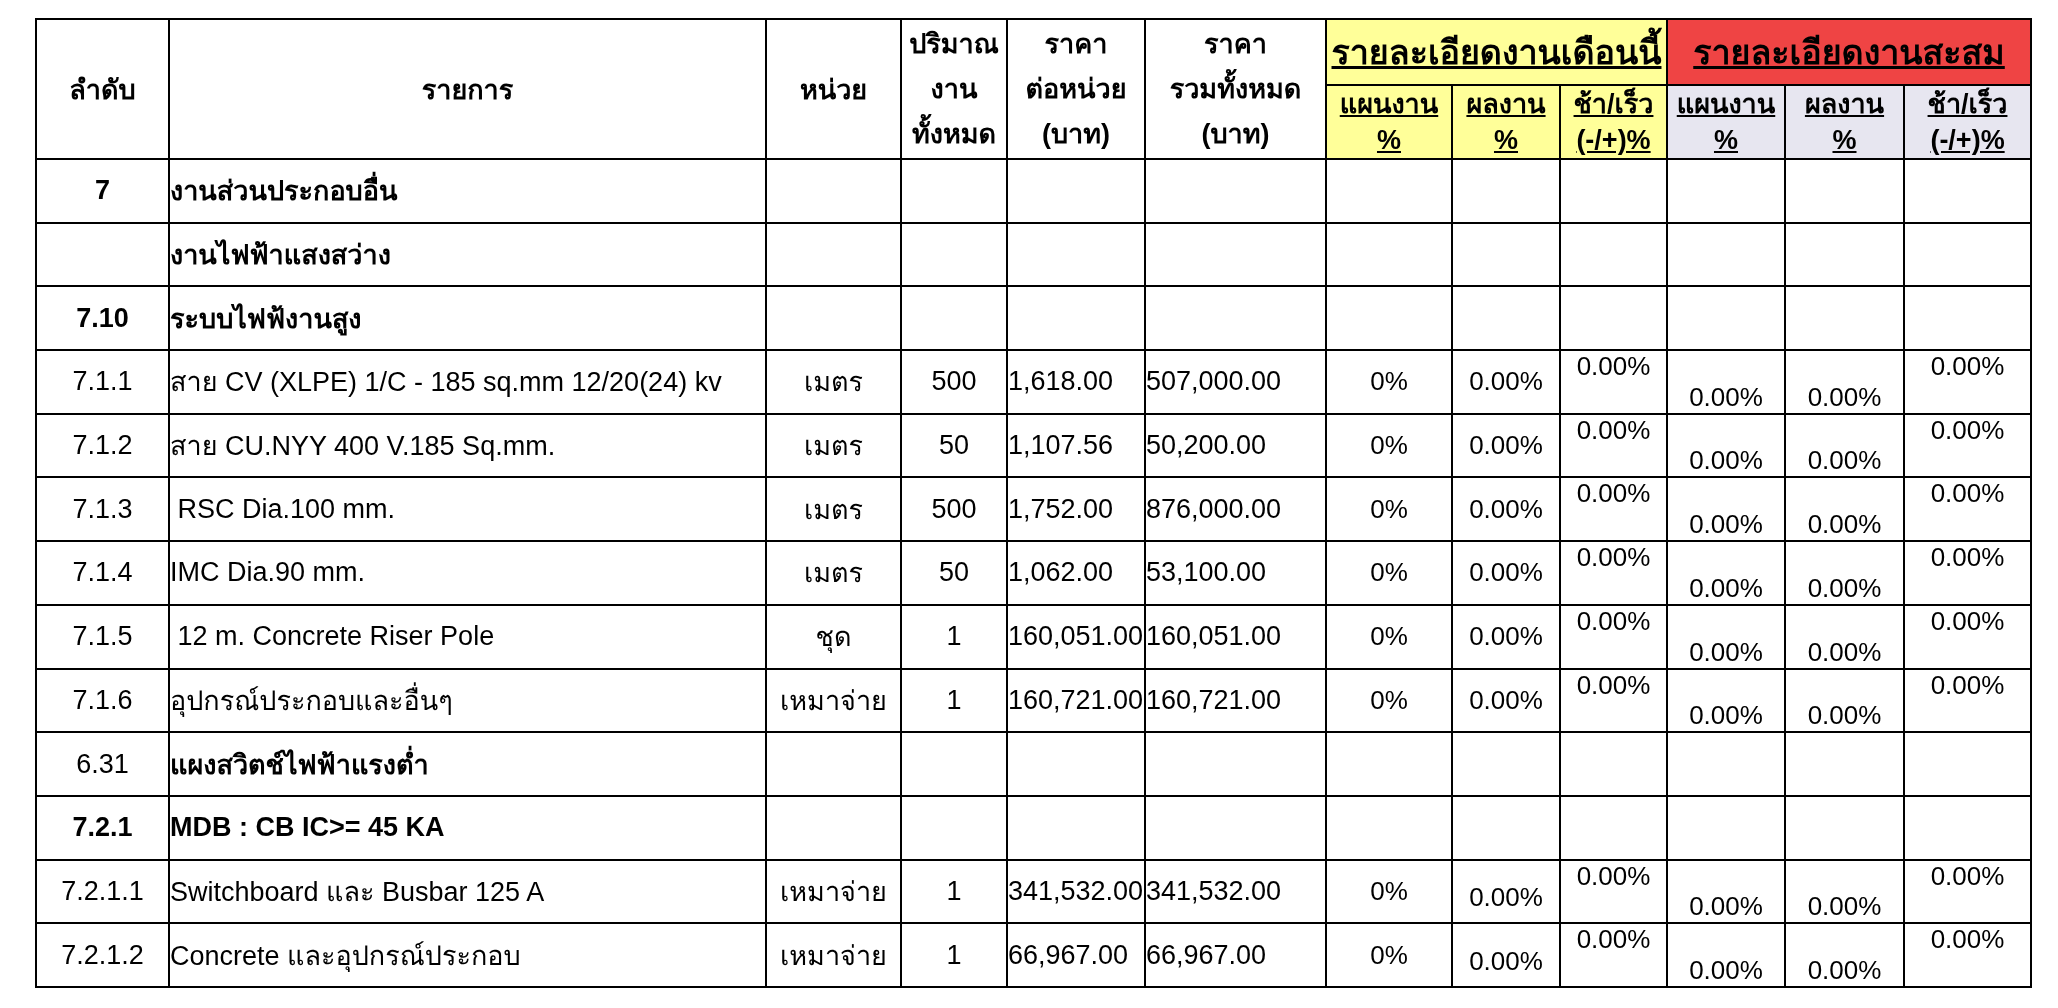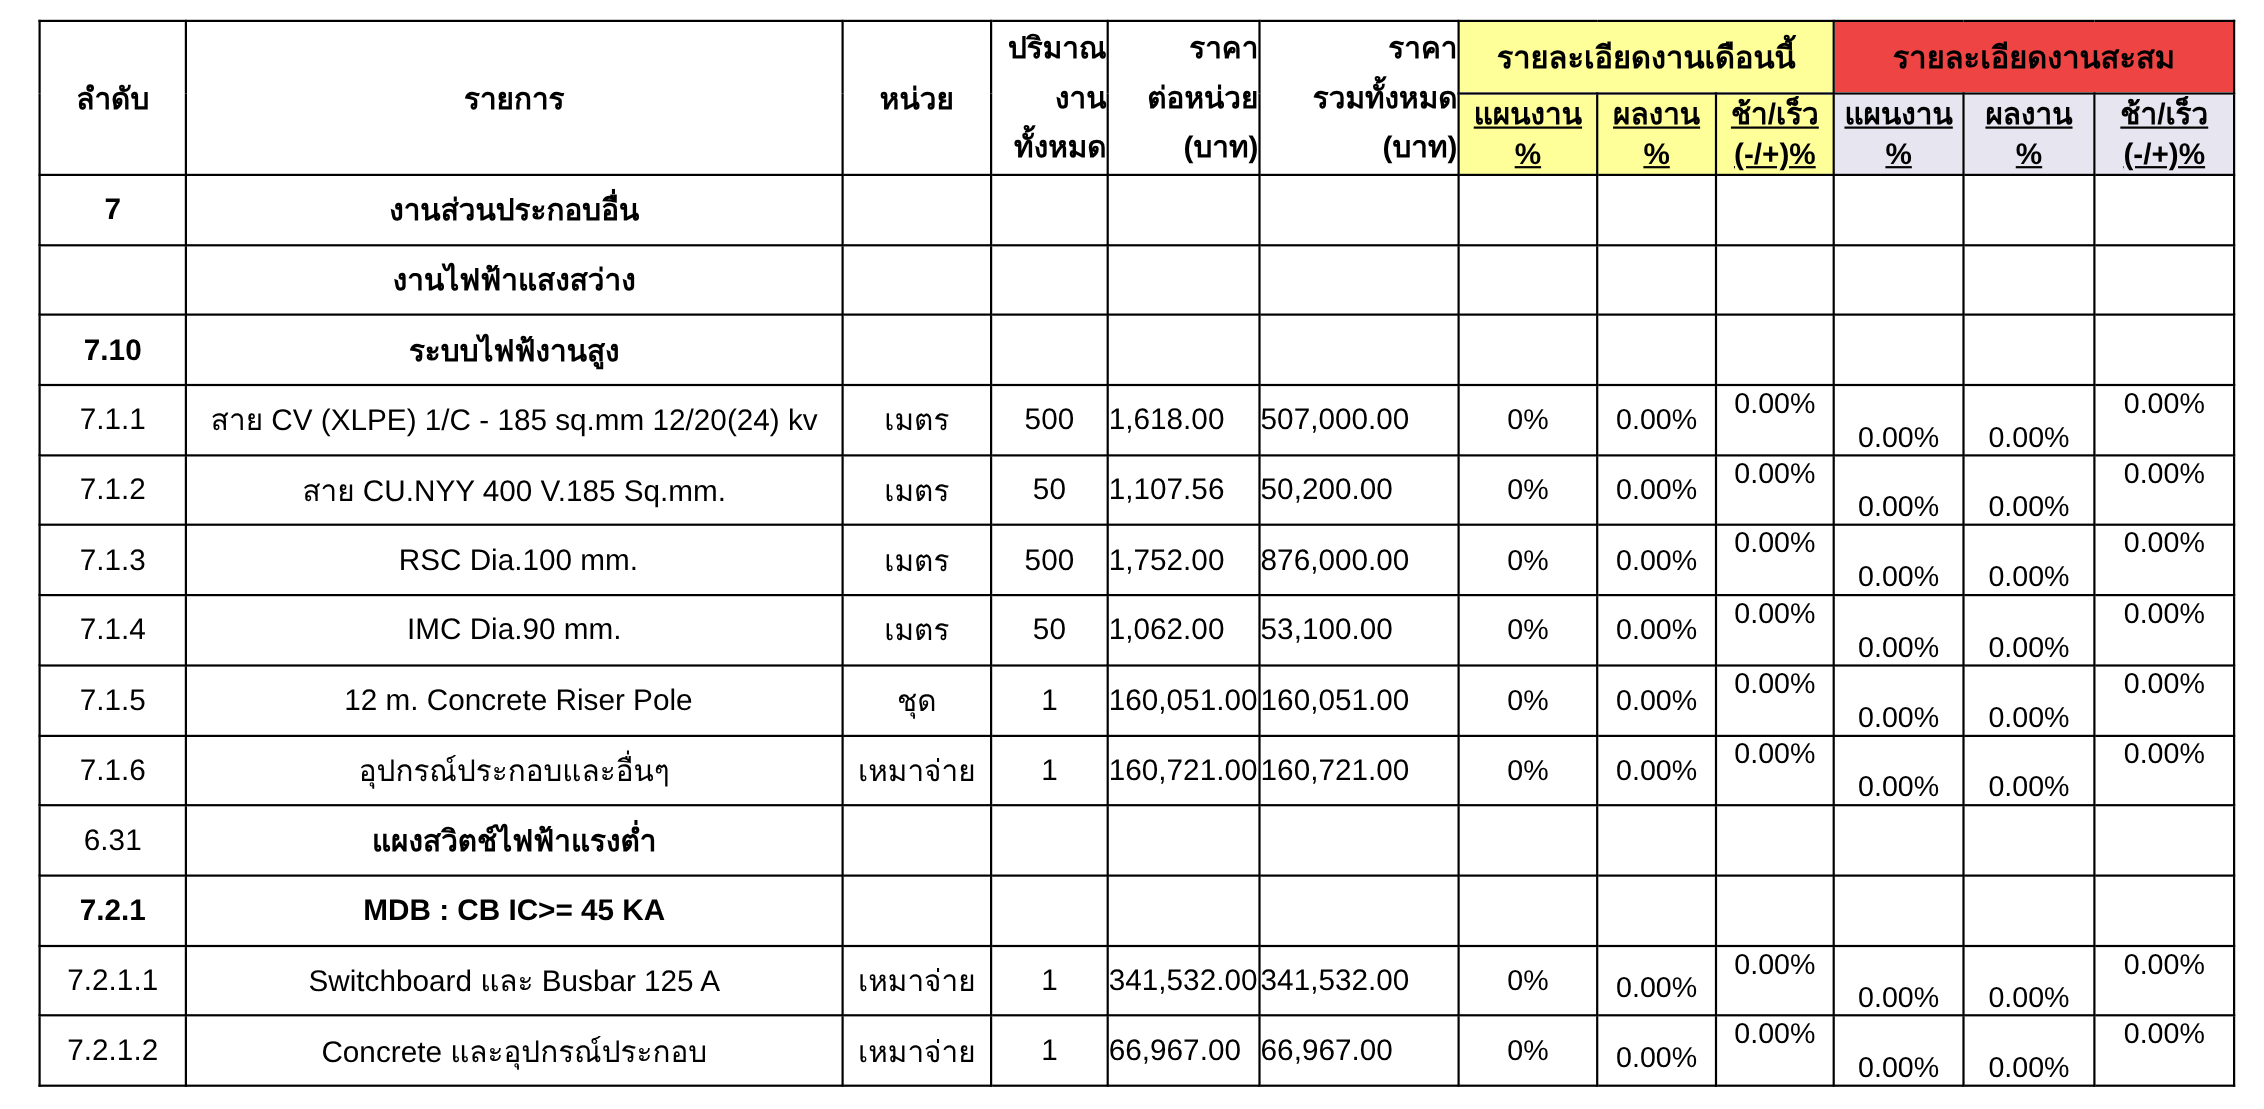--- a/index.html
+++ b/index.html
@@ -28,32 +28,32 @@
   }
   thead th {
     font-weight: bold;
     font-size: 27px;
     text-align: center;
     vertical-align: middle;
     background: #ffffff;
   }
   thead tr.group-row { height: 66px; }
   thead tr.sub-row   { height: 74px; }
-  th.group-title { font-size: 28px; }
-  .stack3 span { display: block; line-height: 45px; text-align: right; }
+  th.group-title { font-size: 34px; text-decoration: underline; }
+  .stack3 span { display: block; line-height: 45px; }
   .stack2 span { display: block; line-height: 36px; text-decoration: underline; }
   tbody tr { height: 63px; }
   tbody td {
     font-size: 27px;
     text-align: center;
     vertical-align: middle;
     background: #ffffff;
   }
   td.c-item {
-    text-align: center;
+    text-align: left;
     padding-left: 15px;
     white-space: pre-wrap;
   }
   td.c-uprice, td.c-tprice {
     text-align: left;
     padding-right: 16px;
   }
   td.c-mplan, td.c-mres, td.c-mdelta,
   td.c-cplan, td.c-cres, td.c-cdelta { font-size: 26px; }
   td.c-cplan, td.c-cres { vertical-align: bottom; padding-bottom: 9px; }

